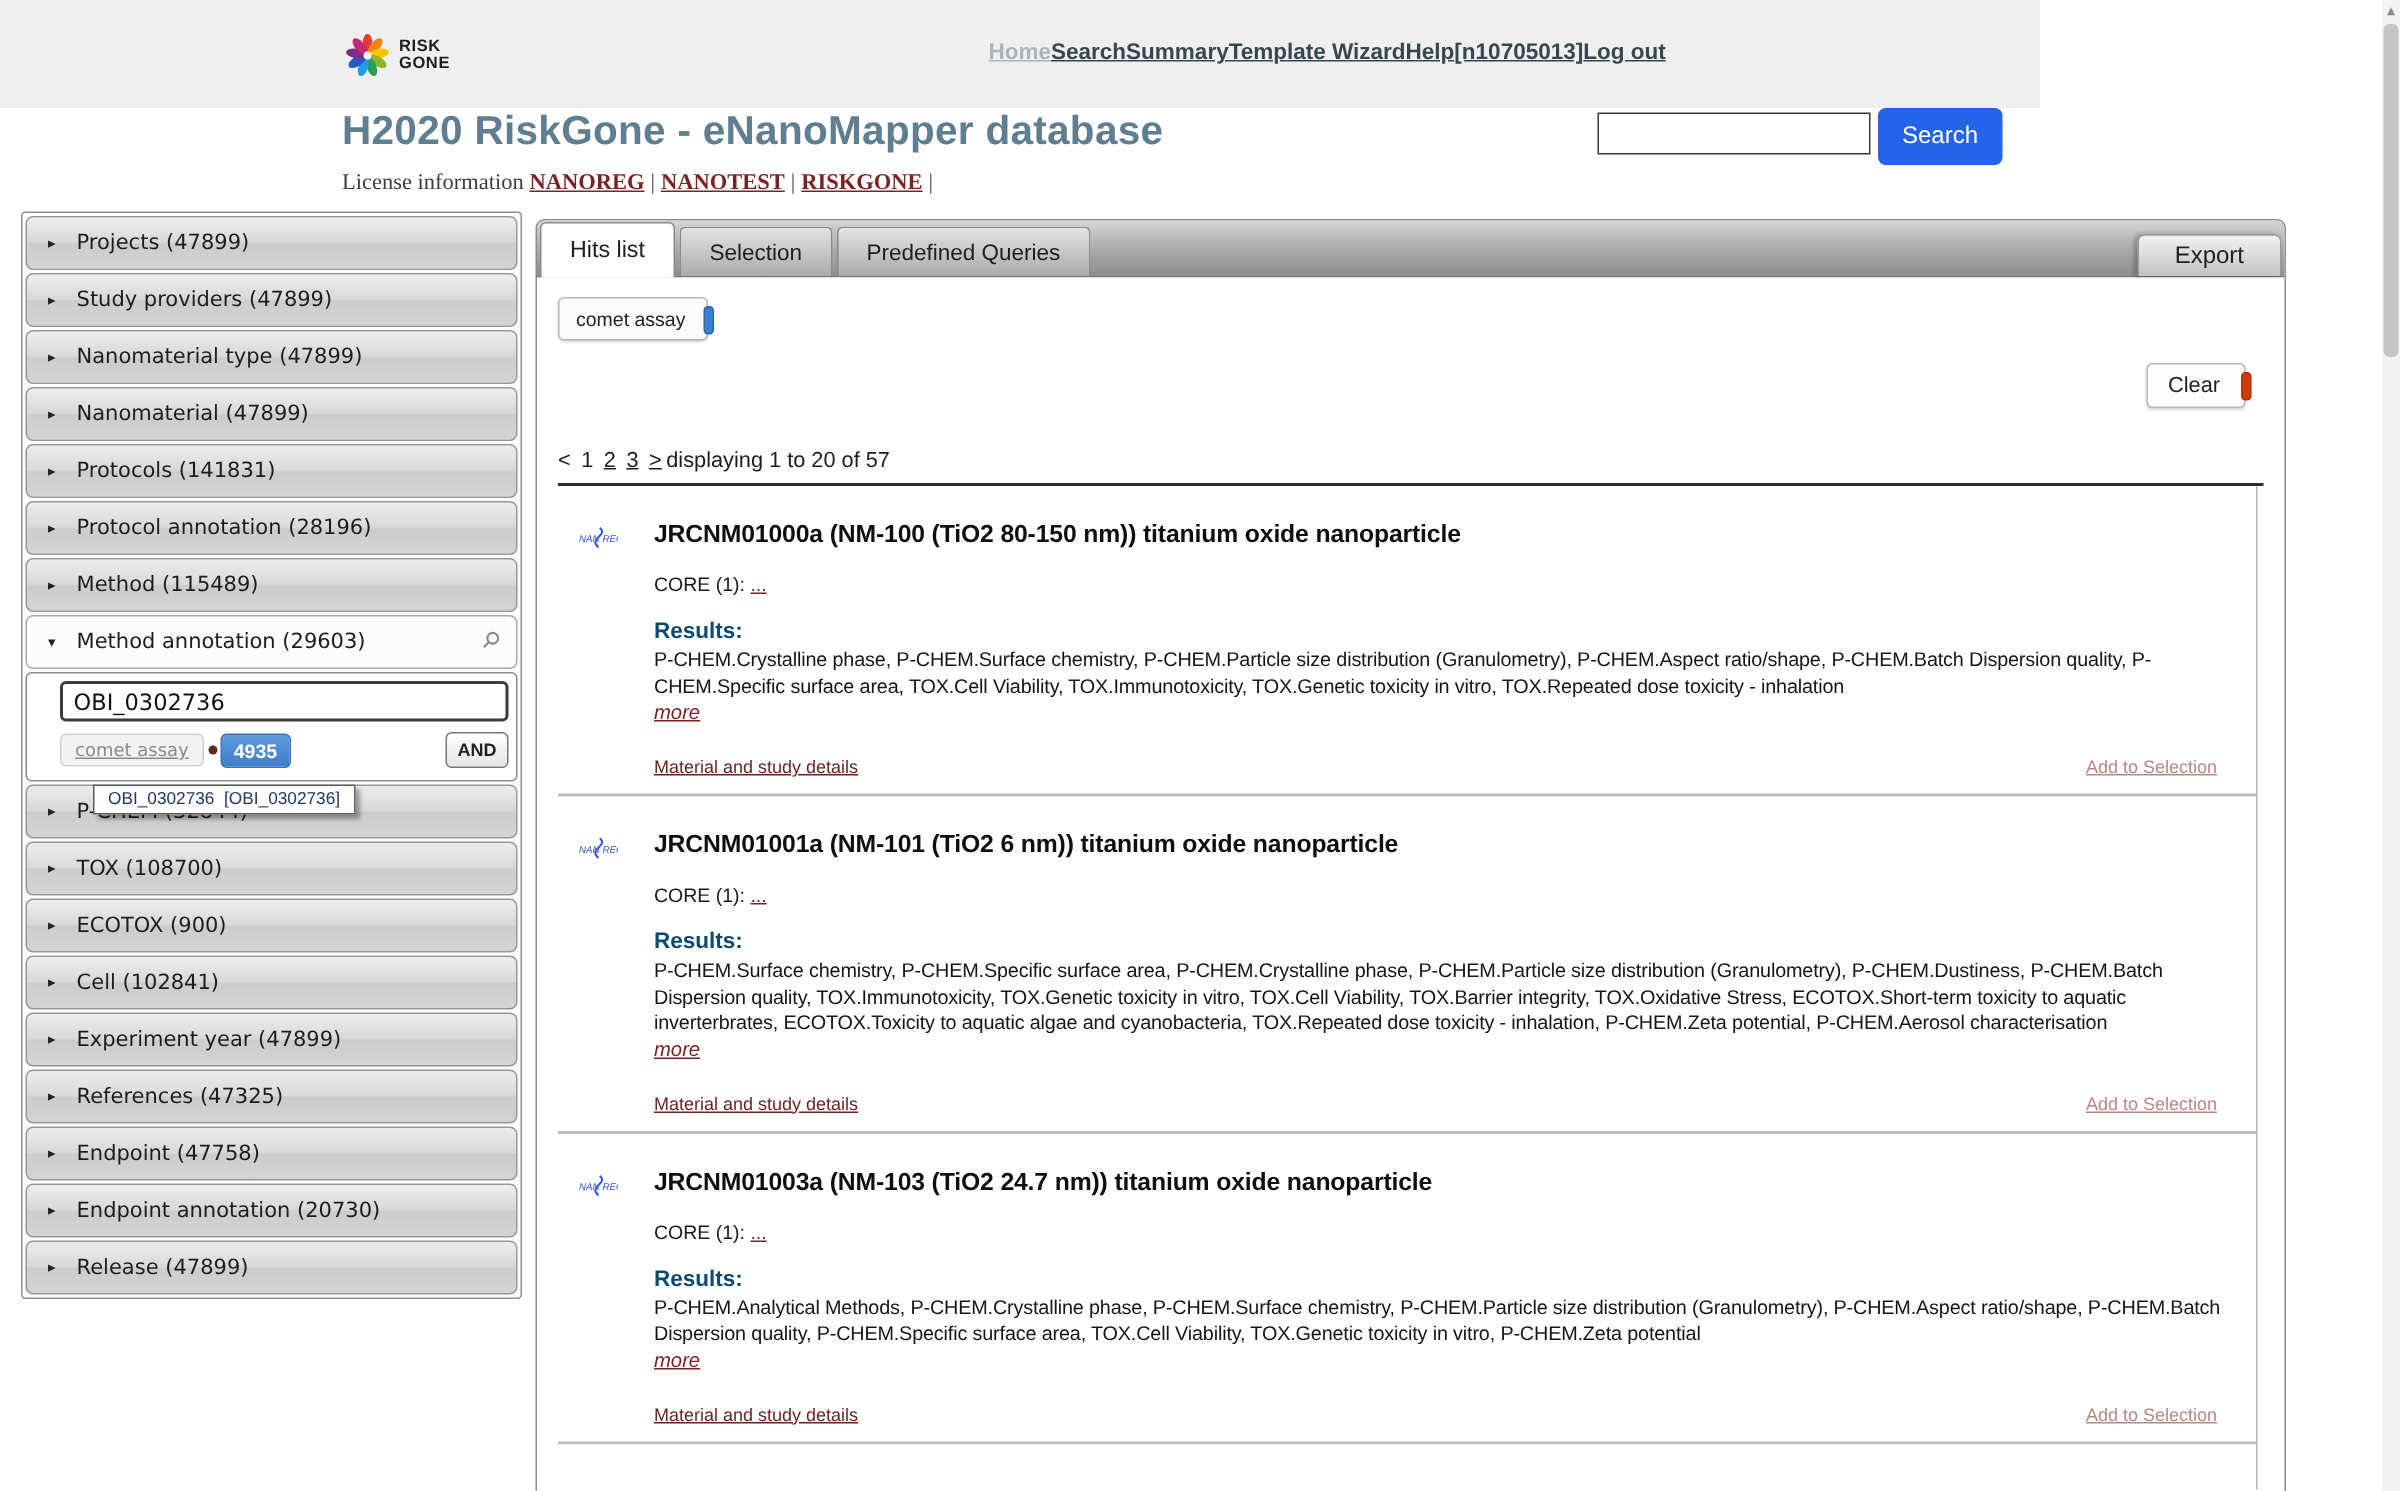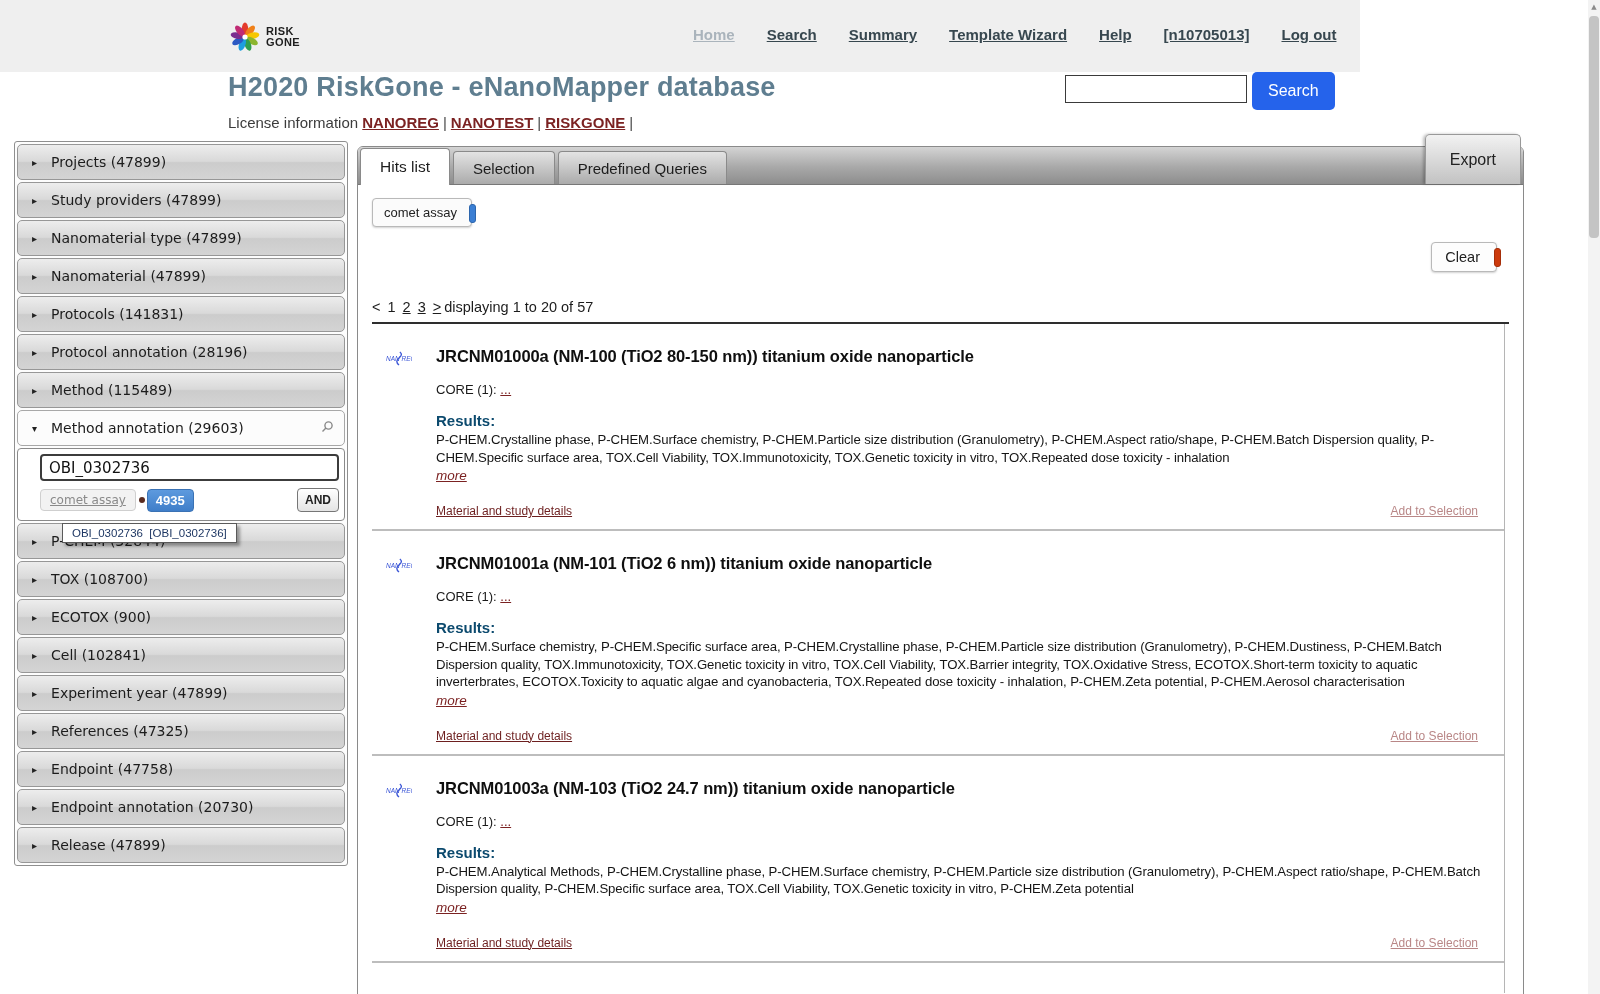--- a/index.html
+++ b/index.html
@@ -4,31 +4,31 @@
 <style>
   * { margin:0; padding:0; box-sizing:border-box; }
   html,body { width:1600px; height:994px; overflow:hidden; background:#fff;
               font-family:"Liberation Sans", sans-serif; }
   body { position:relative; }
 
   
   .topbar { position:absolute; left:0; top:0; width:1360px; height:72px; background:#efefef;padding-left:18px; }
   .logo { position:absolute; left:228px; top:20px; display:flex; align-items:center; gap:4px; }
   .logo-text { font-size:11px; font-weight:bold; color:#1e1e1e; line-height:11px; letter-spacing:.4px; }
-  .nav { position:absolute; left:693px; top:26px; display:flex; gap:32px; align-items:baseline;justify-content:space-between; }
+  .nav { position:absolute; left:659px; top:26px; display:flex; align-items:baseline;justify-content:space-between; }
   .nav a { font-size:15px; font-weight:bold; color:#37474f; text-decoration:underline; cursor:pointer; white-space:nowrap; }
   .nav a.muted { color:#aab4bc; }
 
   
   .page-title { position:absolute; left:228px; top:72px; font-size:27px; font-weight:bold; color:#5f7e90; letter-spacing:.2px; }
   .search-box { position:absolute; left:1065px; top:75px; width:182px; height:28px;
                 border:1px solid #3a3a3a; background:#fff; font-size:15px; padding:0 6px; }
   .search-btn { position:absolute; left:1252px; top:72px; height:38px; padding:0 16px;
                 background:#2563eb; color:#fff; font-size:16px; border:none; border-radius:5px; cursor:pointer; }
-  .license { position:absolute; left:228px; top:114px; font-size:15px; color:#3c3c3c; }
+  .license { position:absolute; left:228px; top:114px; font-size:15px; color:#3c3c3c;font-family:Liberation Serif, serif; }
   .license a { color:#7b2222; font-weight:bold; text-decoration:underline; cursor:pointer; }
   .license .sep { color:#4a4a4a; padding:0 4px; }
 
   
   .sidebar { position:absolute; left:14px; top:141px; width:334px; border:1px solid #8f8f8f;
              border-radius:3px; background:#fdfdfd; padding:2px; display:flex; flex-direction:column; gap:2px; }
   .acc { height:36px; border:1px solid #979797; border-radius:5px;
          background:linear-gradient(180deg,#ededed 0%,#d9d9d9 48%,#cccccc 52%,#d4d4d4 100%);
          display:flex; align-items:center; gap:14px; padding-left:14px; cursor:pointer;
          font-family:"DejaVu Sans", sans-serif; font-size:14px; color:#1c1c1c; }
@@ -54,21 +54,21 @@
 
   
   .main-panel { position:absolute; left:357px; top:146px; width:1167px; height:1100px;
                 border:1px solid #8a8a8a; border-radius:6px; background:#fff; }
   .tabbar { height:38px; background:linear-gradient(180deg,#d4d4d4 0%,#a8a8a8 55%,#8d8d8d 100%);
             border-bottom:1px solid #777; border-radius:5px 5px 0 0; display:flex; align-items:flex-end; }
   .tab { height:33px; display:flex; align-items:center; padding:0 19px; font-size:15px; color:#1d1d1d;
          border:1px solid #8a8a8a; border-bottom:none; border-radius:4px 4px 0 0; margin-right:3px;
          background:linear-gradient(180deg,#e3e3e3,#ababab); cursor:pointer; }
   .tab.active { background:#fff; height:37px; margin-bottom:-1px; margin-left:2px; font-size:15.5px;text-align:center; }
-  .export-tab { margin-left:auto; margin-right:2px; height:50px; display:flex; align-items:center; padding:0 24px;
+  .export-tab { margin-left:auto; margin-right:2px; height:28px; display:flex; align-items:center; padding:0 24px;
                 font-size:16px; color:#222; border:1px solid #999; border-bottom:none; border-radius:5px 5px 0 0;
                 background:linear-gradient(180deg,#f2f2f2,#c2c2c2); box-shadow:-2px 0 3px rgba(0,0,0,.25); cursor:pointer; }
 
   .panel-body { padding:13px 14px 0 14px; }
   .chip-row { display:flex; justify-content:space-between; align-items:flex-start; }
   .filter-chip { position:relative; background:#fbfbfb; border:1px solid #b9b9b9; border-radius:4px;
                  padding:6px 14px 6px 11px; font-size:13px; color:#222; box-shadow:0 1px 2px rgba(0,0,0,.18); cursor:pointer; }
   .flag { position:absolute; right:-5px; top:5px; width:7px; height:19px; border-radius:3px; }
   .flag.blue { background:#3b7fd4; border:1px solid #2d66ad; }
   .flag.red  { background:#cc3a0c; border:1px solid #a52e09; }

